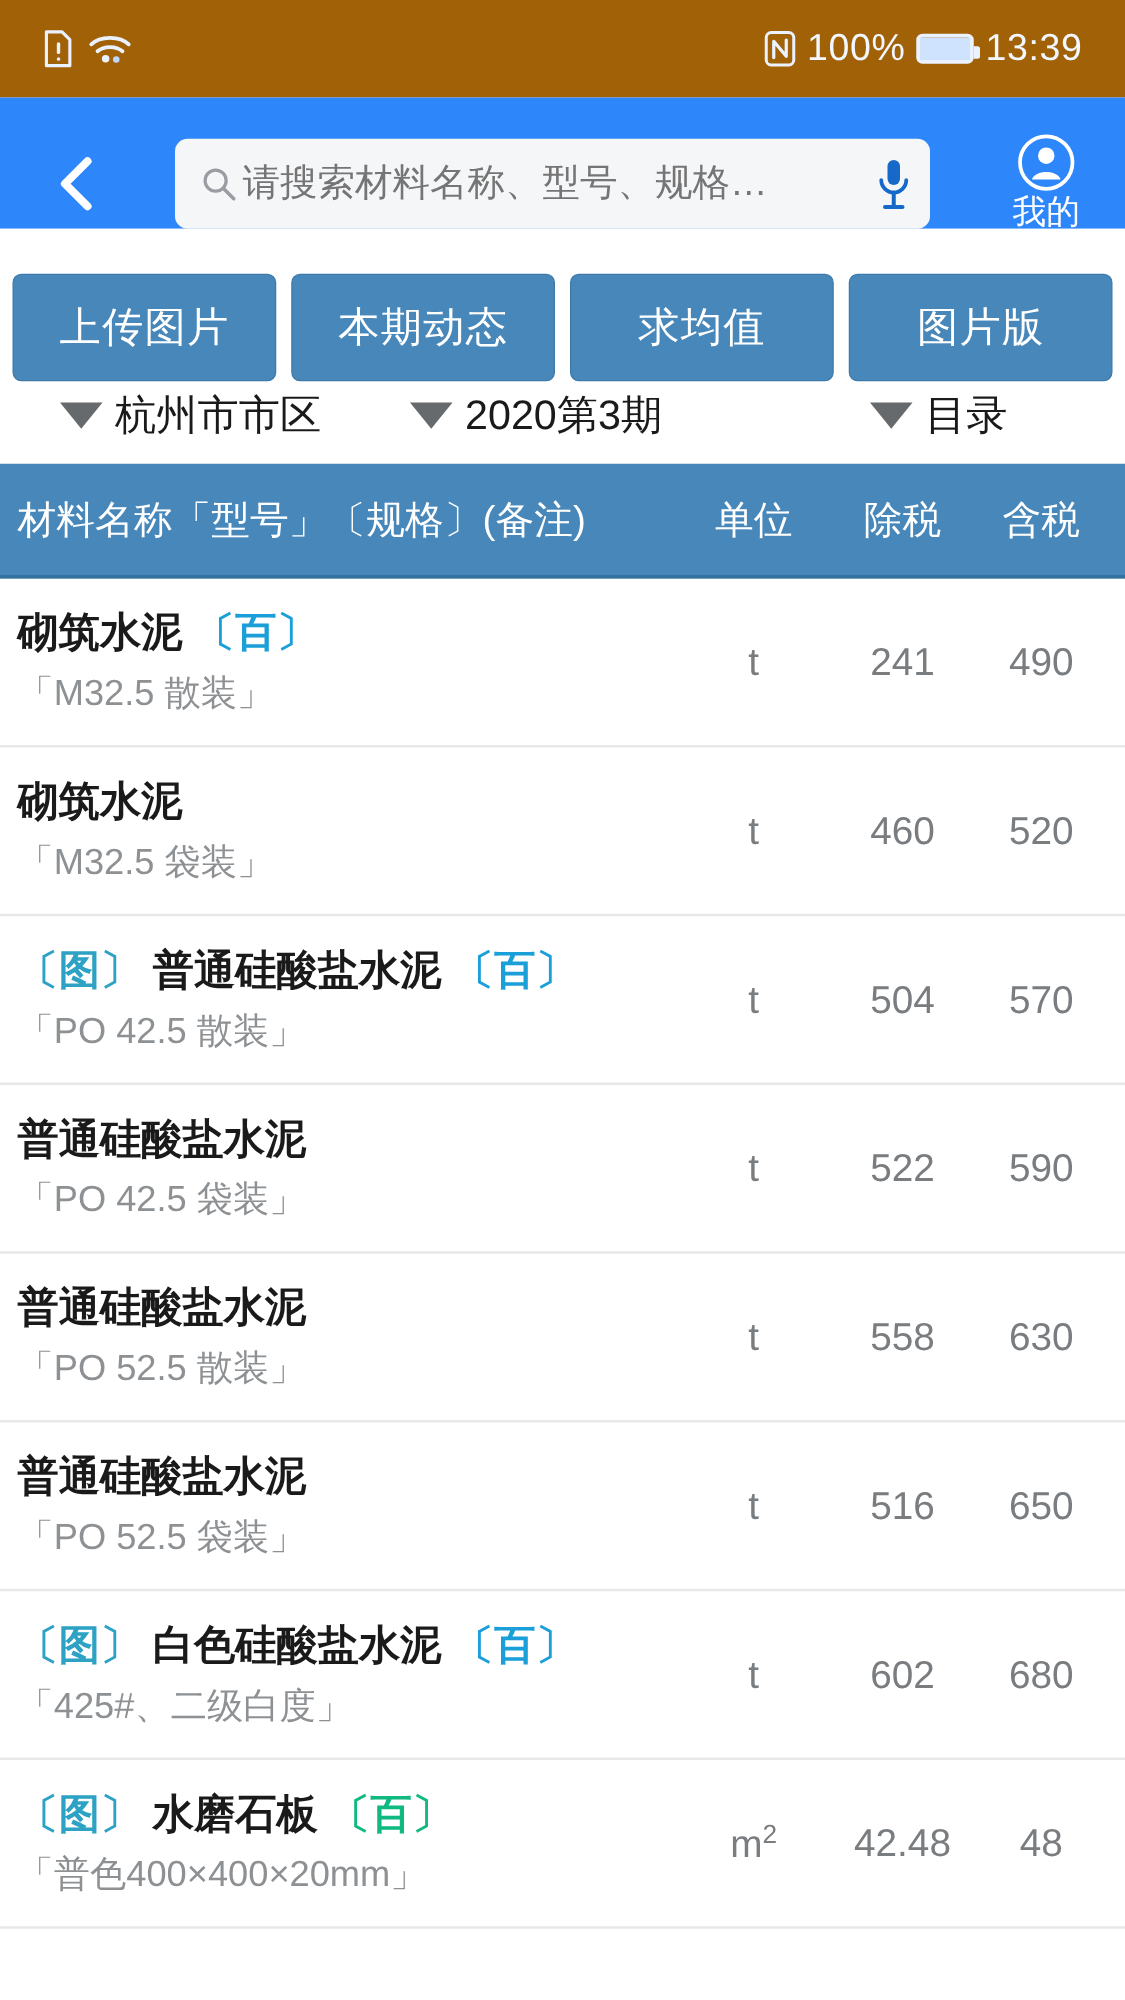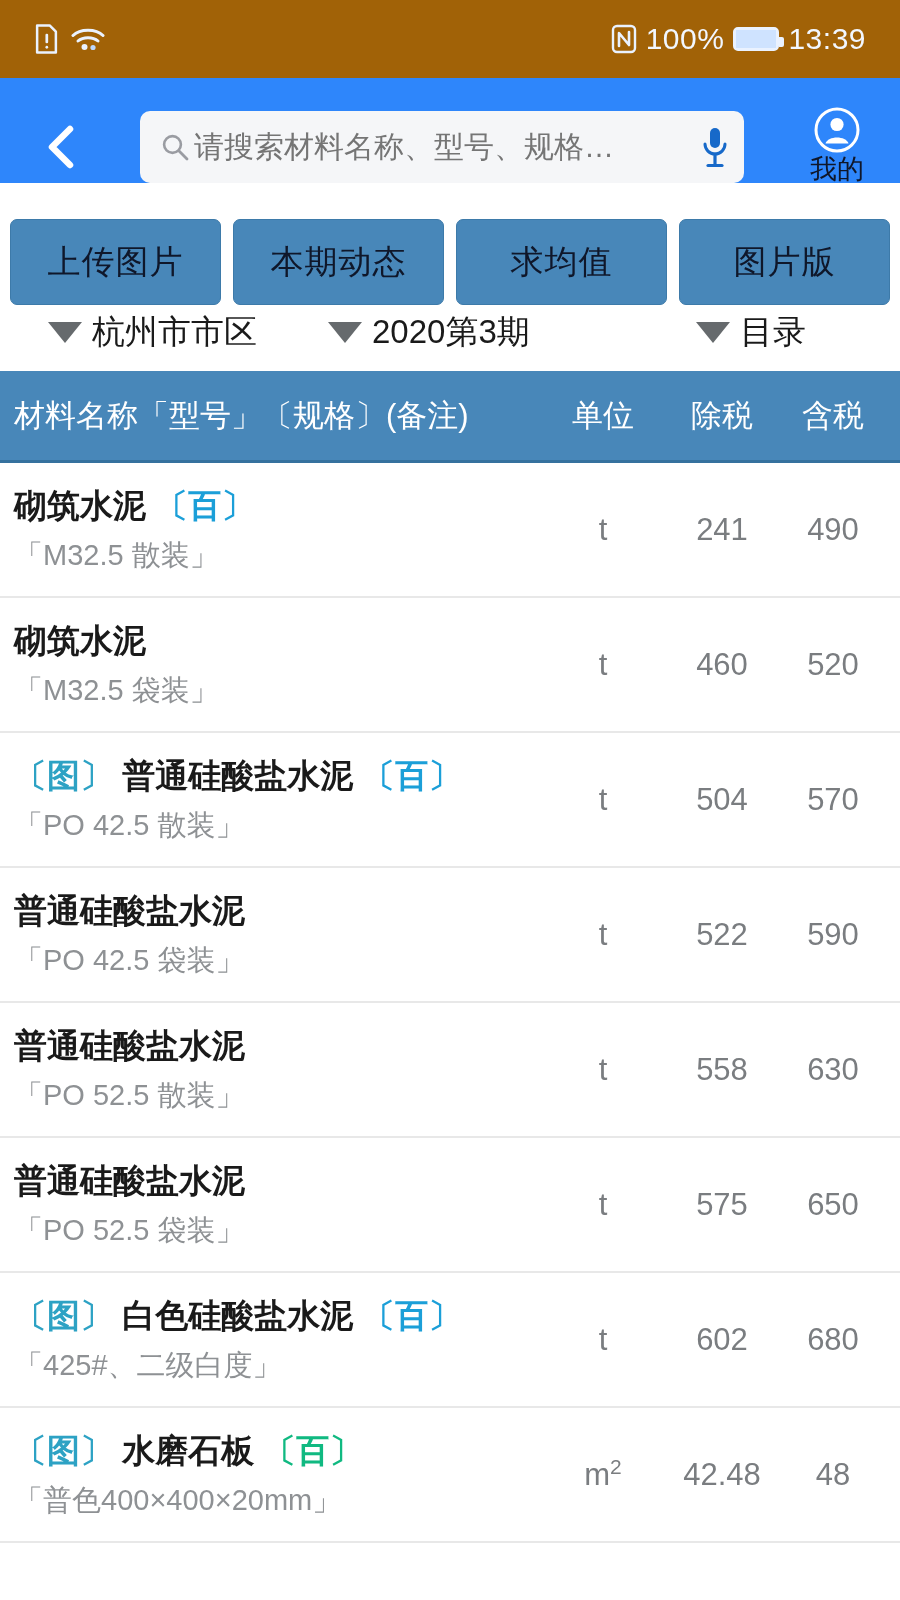--- a/index.html
+++ b/index.html
@@ -67,41 +67,41 @@
     color: #9a9ca2;
     white-space: nowrap; overflow: hidden;
     background: transparent; border: 0; outline: none;
     font-family: inherit;
   }
   .mic-icon { flex: 0 0 auto; width: 30px; height: 42px; cursor: pointer; }
   .mine {
     flex: 0 0 auto;
     width: 90px;
     display: flex; flex-direction: column; align-items: center;
-    color: #0f172a; cursor: pointer;
+    color: #ffffff; cursor: pointer;
   }
   .mine .avatar { width: 48px; height: 48px; }
   .mine .mine-label { font-size: 27px; margin-top: 2px; line-height: 1; }
 
   
   .actionbar {
     height: 110px;
     display: flex;
     align-items: center;
     gap: 12px;
     padding: 0 10px;
     background: #ffffff;
   }
   .act-btn {
     flex: 1 1 0;
     height: 86px;
     background: #4887b9;
     border: 1px solid #3d7aa9;
     border-radius: 7px;
-    color: #0f172a;
+    color: #ffffff;
     font-size: 33px;
     display: flex; align-items: center; justify-content: center;
     cursor: pointer;
     letter-spacing: 1px;
     margin-top: 48px;
   }
 
   
   .filterbar {
     height: 78px;
@@ -311,21 +311,21 @@
       <div class="c-unit unit">t</div>
       <div class="c-ex num">558</div>
       <div class="c-in num">630</div>
     </div>
     <div class="row">
       <div class="c-name">
         <div class="mat-title"><span>普通硅酸盐水泥</span></div>
         <div class="mat-sub">「PO 52.5 袋装」</div>
       </div>
       <div class="c-unit unit">t</div>
-      <div class="c-ex num">575</div>
+      <div class="c-ex num">516</div>
       <div class="c-in num">650</div>
     </div>
     <div class="row">
       <div class="c-name">
         <div class="mat-title"><span class="tag-img">〔图〕</span> <span>白色硅酸盐水泥</span> <span class="tag-bai">〔百〕</span></div>
         <div class="mat-sub">「425#、二级白度」</div>
       </div>
       <div class="c-unit unit">t</div>
       <div class="c-ex num">602</div>
       <div class="c-in num">680</div>

